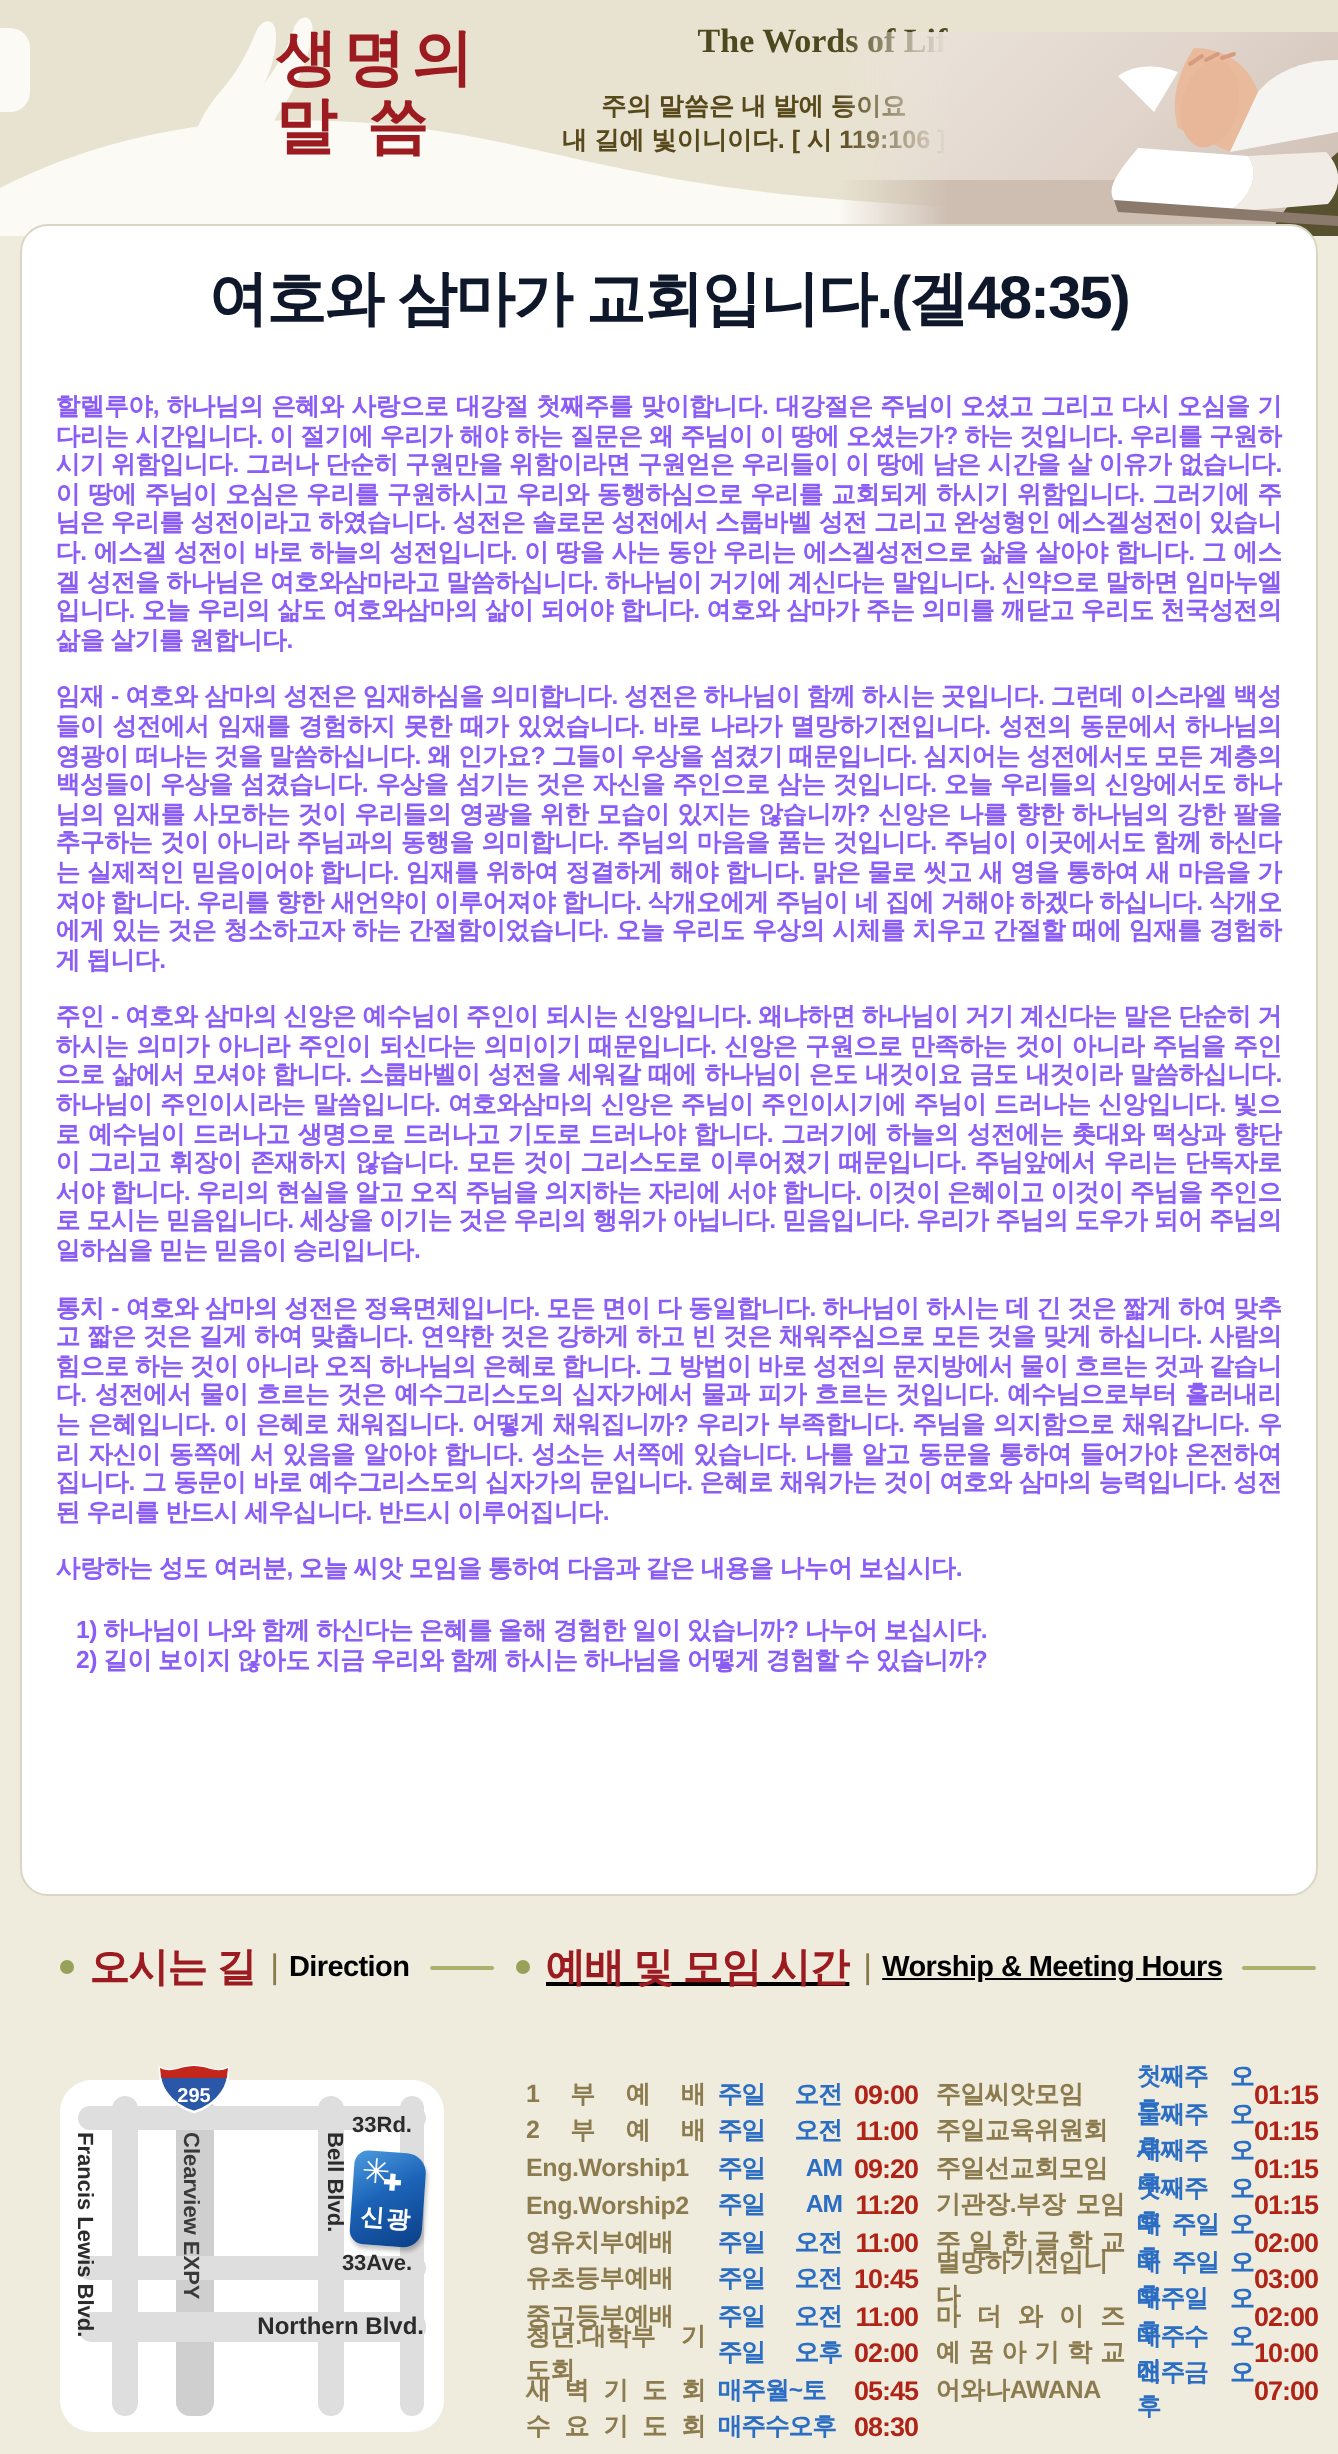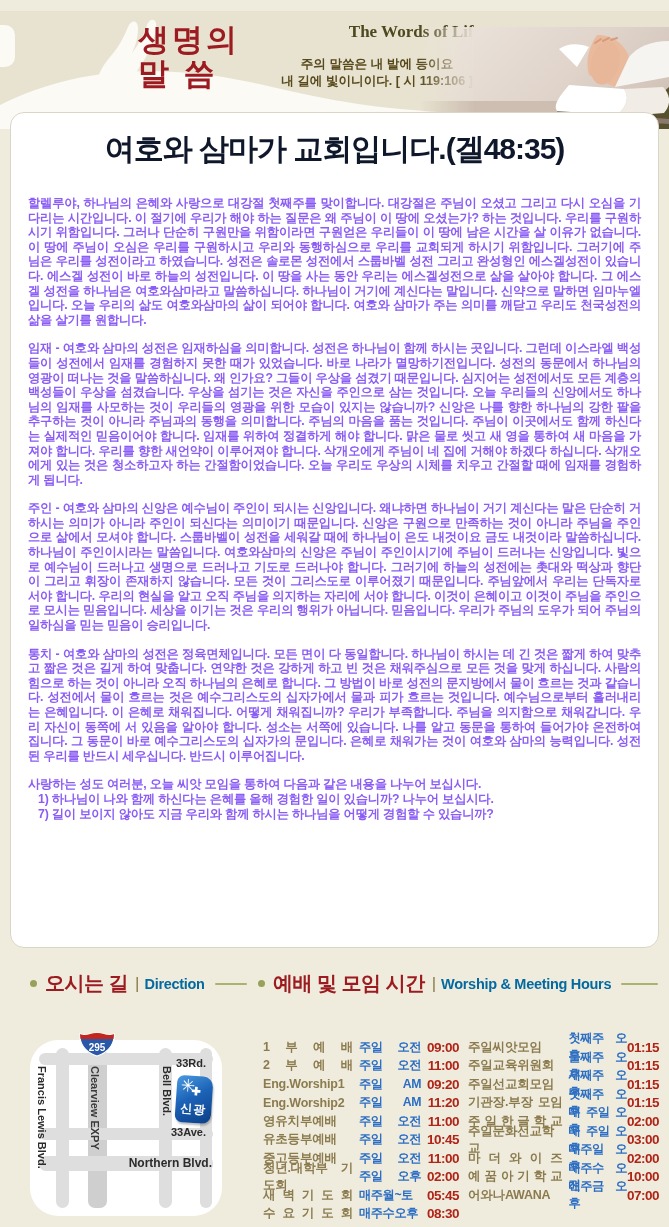--- a/index.html
+++ b/index.html
@@ -1,56 +1,56 @@
 <!DOCTYPE html>
 <html><head>
 <meta charset="utf-8">
 <style>
   * { margin:0; padding:0; box-sizing:border-box; }
   html,body { width:669px; }
   body { font-family:"Liberation Sans", sans-serif; }
   .page { position:relative; width:669px; height:1227px; background:#EFECDD; overflow:hidden; }
 
   
-  .header-band { position:absolute; left:0; top:0; width:669px; height:118px; background:#E8E3D1;margin-top:11px; }
+  .header-band { position:absolute; left:0; top:0; width:669px; height:118px; background:#E8E3D1; }
   .header-wave { position:absolute; left:0; top:54px; width:669px; height:64px; }
   .left-tab { position:absolute; left:0; top:14px; width:15px; height:42px; background:#FBFAF4; border-radius:0 10px 10px 0; }
   .logo-blob { position:absolute; left:58px; top:4px; width:190px; height:114px; }
   .logo-text { position:absolute; left:138px; top:12px; color:#9C1B20; font-weight:800; font-size:31px; line-height:34px; letter-spacing:3px; white-space:pre-line; }
   .words-of-life { position:absolute; left:300px; top:11px; width:230px; text-align:center;
       font-family:"Liberation Serif", serif; font-weight:700; font-size:17px; color:#4D481E; }
   .verse { position:absolute; left:252px; top:45px; width:250px; text-align:center;
       color:#57491B; font-weight:800; font-size:12.6px; line-height:17px; }
   .photo { position:absolute; right:0; top:16px; width:250px; height:102px;
       background:linear-gradient(135deg,#EDE6DE 0%,#E0D4CB 55%,#CDBDB2 100%);
       -webkit-mask-image:linear-gradient(to right, transparent 0%, #000 22%);
       mask-image:linear-gradient(to right, transparent 0%, #000 22%); }
 
   
   .card { position:absolute; left:10px; top:112px; width:649px; height:836px; background:#FFFFFF;
       border:1px solid #DAD6C6; border-radius:14px; }
   .card-title { margin-top:16px; text-align:center; font-size:30px; font-weight:800; color:#0f172a; letter-spacing:-1px; }
   .card-body { padding:26px 17px 0 17px; }
   .card-body p { font-size:12.3px; line-height:14.6px; font-weight:600; color:#8b5cf6;
       text-align:justify; margin-bottom:14px; letter-spacing:-0.2px; }
-  .card-body p.closing { margin-bottom:0; }
+  .card-body p.closing { margin-bottom:16px; }
   .card-body p.qline { margin:0 0 0 10px; text-align:left; }
 
   
   .sec-head { position:absolute; display:flex; align-items:center; }
   .sec-dot { width:7px; height:7px; border-radius:50%; background:#97A15A; margin-right:8px; }
   .sec-ko { color:#9C1B20; font-weight:800; font-size:20px; letter-spacing:-0.5px; }
   .sec-bar { color:#8A7A4A; font-weight:400; font-size:17px; margin:0 5px 0 7px; }
-  .sec-en { color:#0369a1; font-weight:700; font-size:14.5px; letter-spacing:-0.3px; }
+  .sec-en { color:#000000; font-weight:700; font-size:14.5px; letter-spacing:-0.3px; }
   .sec-line { height:2px; background:#A9B26E; flex:1; margin-left:10px; border-radius:1px; }
   .sec-head.left  { left:30px;  top:970px; width:217px; }
-  .sec-head.right { left:258px; top:970px; width:400px; }
-
-  
-  .map-card { position:absolute; left:30px; top:1040px; width:192px; height:176px; background:#FFFFFF; border-radius:28px; }
+  .sec-head.right { left:258px; top:970px; width:400px;text-decoration:underline; }
+
+  
+  .map-card { position:absolute; left:30px; top:1040px; width:192px; height:176px; background:#FFFFFF; border-radius:16px; }
   .road { position:absolute; background:#DEDEDE; border-radius:7px; }
   .road.h { left:9px; width:174px; height:12px; }
   .road.v { top:8px; height:160px; width:13px; }
   .road.h.r1 { top:13px; }
   .road.h.r2 { top:88px; }
   .road.h.r3 { top:116px; height:15px; }
   .road.v.v1 { left:26px; }
   .road.v.v2 { left:58px; width:19px; background:#CFCFCF; }
   .road.v.v3 { left:129px; }
   .road.v.v4 { left:170px; width:12px; }
@@ -123,21 +123,21 @@
 
   <div class="card">
     <div class="card-title">여호와 삼마가 교회입니다.(겔48:35)</div>
     <div class="card-body">
       <p>할렐루야, 하나님의 은혜와 사랑으로 대강절 첫째주를 맞이합니다. 대강절은 주님이 오셨고 그리고 다시 오심을 기다리는 시간입니다. 이 절기에 우리가 해야 하는 질문은 왜 주님이 이 땅에 오셨는가? 하는 것입니다. 우리를 구원하시기 위함입니다. 그러나 단순히 구원만을 위함이라면 구원얻은 우리들이 이 땅에 남은 시간을 살 이유가 없습니다. 이 땅에 주님이 오심은 우리를 구원하시고 우리와 동행하심으로 우리를 교회되게 하시기 위함입니다. 그러기에 주님은 우리를 성전이라고 하였습니다. 성전은 솔로몬 성전에서 스룹바벨 성전 그리고 완성형인 에스겔성전이 있습니다. 에스겔 성전이 바로 하늘의 성전입니다. 이 땅을 사는 동안 우리는 에스겔성전으로 삶을 살아야 합니다. 그 에스겔 성전을 하나님은 여호와삼마라고 말씀하십니다. 하나님이 거기에 계신다는 말입니다. 신약으로 말하면 임마누엘입니다. 오늘 우리의 삶도 여호와삼마의 삶이 되어야 합니다. 여호와 삼마가 주는 의미를 깨닫고 우리도 천국성전의 삶을 살기를 원합니다.</p>
       <p>임재 - 여호와 삼마의 성전은 임재하심을 의미합니다. 성전은 하나님이 함께 하시는 곳입니다. 그런데 이스라엘 백성들이 성전에서 임재를 경험하지 못한 때가 있었습니다. 바로 나라가 멸망하기전입니다. 성전의 동문에서 하나님의 영광이 떠나는 것을 말씀하십니다. 왜 인가요? 그들이 우상을 섬겼기 때문입니다. 심지어는 성전에서도 모든 계층의 백성들이 우상을 섬겼습니다. 우상을 섬기는 것은 자신을 주인으로 삼는 것입니다. 오늘 우리들의 신앙에서도 하나님의 임재를 사모하는 것이 우리들의 영광을 위한 모습이 있지는 않습니까? 신앙은 나를 향한 하나님의 강한 팔을 추구하는 것이 아니라 주님과의 동행을 의미합니다. 주님의 마음을 품는 것입니다. 주님이 이곳에서도 함께 하신다는 실제적인 믿음이어야 합니다. 임재를 위하여 정결하게 해야 합니다. 맑은 물로 씻고 새 영을 통하여 새 마음을 가져야 합니다. 우리를 향한 새언약이 이루어져야 합니다. 삭개오에게 주님이 네 집에 거해야 하겠다 하십니다. 삭개오에게 있는 것은 청소하고자 하는 간절함이었습니다. 오늘 우리도 우상의 시체를 치우고 간절할 때에 임재를 경험하게 됩니다.</p>
       <p>주인 - 여호와 삼마의 신앙은 예수님이 주인이 되시는 신앙입니다. 왜냐하면 하나님이 거기 계신다는 말은 단순히 거하시는 의미가 아니라 주인이 되신다는 의미이기 때문입니다. 신앙은 구원으로 만족하는 것이 아니라 주님을 주인으로 삶에서 모셔야 합니다. 스룹바벨이 성전을 세워갈 때에 하나님이 은도 내것이요 금도 내것이라 말씀하십니다. 하나님이 주인이시라는 말씀입니다. 여호와삼마의 신앙은 주님이 주인이시기에 주님이 드러나는 신앙입니다. 빛으로 예수님이 드러나고 생명으로 드러나고 기도로 드러나야 합니다. 그러기에 하늘의 성전에는 촛대와 떡상과 향단이 그리고 휘장이 존재하지 않습니다. 모든 것이 그리스도로 이루어졌기 때문입니다. 주님앞에서 우리는 단독자로 서야 합니다. 우리의 현실을 알고 오직 주님을 의지하는 자리에 서야 합니다. 이것이 은혜이고 이것이 주님을 주인으로 모시는 믿음입니다. 세상을 이기는 것은 우리의 행위가 아닙니다. 믿음입니다. 우리가 주님의 도우가 되어 주님의 일하심을 믿는 믿음이 승리입니다.</p>
       <p>통치 - 여호와 삼마의 성전은 정육면체입니다. 모든 면이 다 동일합니다. 하나님이 하시는 데 긴 것은 짧게 하여 맞추고 짧은 것은 길게 하여 맞춥니다. 연약한 것은 강하게 하고 빈 것은 채워주심으로 모든 것을 맞게 하십니다. 사람의 힘으로 하는 것이 아니라 오직 하나님의 은혜로 합니다. 그 방법이 바로 성전의 문지방에서 물이 흐르는 것과 같습니다. 성전에서 물이 흐르는 것은 예수그리스도의 십자가에서 물과 피가 흐르는 것입니다. 예수님으로부터 흘러내리는 은혜입니다. 이 은혜로 채워집니다. 어떻게 채워집니까? 우리가 부족합니다. 주님을 의지함으로 채워갑니다. 우리 자신이 동쪽에 서 있음을 알아야 합니다. 성소는 서쪽에 있습니다. 나를 알고 동문을 통하여 들어가야 온전하여 집니다. 그 동문이 바로 예수그리스도의 십자가의 문입니다. 은혜로 채워가는 것이 여호와 삼마의 능력입니다. 성전된 우리를 반드시 세우십니다. 반드시 이루어집니다.</p>
       <p class="closing">사랑하는 성도 여러분, 오늘 씨앗 모임을 통하여 다음과 같은 내용을 나누어 보십시다.</p>
       <p class="qline">1) 하나님이 나와 함께 하신다는 은혜를 올해 경험한 일이 있습니까? 나누어 보십시다.</p>
-      <p class="qline">7) 길이 보이지 않아도 지금 우리와 함께 하시는 하나님을 어떻게 경험할 수 있습니까?</p>
+      <p class="qline">2) 길이 보이지 않아도 지금 우리와 함께 하시는 하나님을 어떻게 경험할 수 있습니까?</p>
     </div>
   </div>
 
   <div class="sec-head left">
     <span class="sec-dot"></span>
     <span class="sec-ko">오시는 길</span>
     <span class="sec-bar">|</span>
     <span class="sec-en">Direction</span>
     <span class="sec-line"></span>
   </div>
@@ -252,21 +252,21 @@
         <span class="sch-label">기관장.부장 모임</span>
         <span class="sch-when">넷째주 오후</span>
         <span class="sch-time">01:15</span>
       </div>
     <div class="sch-row">
         <span class="sch-label">주 일 한 글 학 교</span>
         <span class="sch-when">매 주일 오후</span>
         <span class="sch-time">02:00</span>
       </div>
     <div class="sch-row">
-        <span class="sch-label">주일문화선교학교</span>
+        <span class="sch-label">멸망하기전입니다</span>
         <span class="sch-when">매 주일 오후</span>
         <span class="sch-time">03:00</span>
       </div>
     <div class="sch-row">
         <span class="sch-label">마 더 와 이 즈</span>
         <span class="sch-when">매주일 오후</span>
         <span class="sch-time">02:00</span>
       </div>
     <div class="sch-row">
         <span class="sch-label">예 꿈 아 기 학 교</span>

